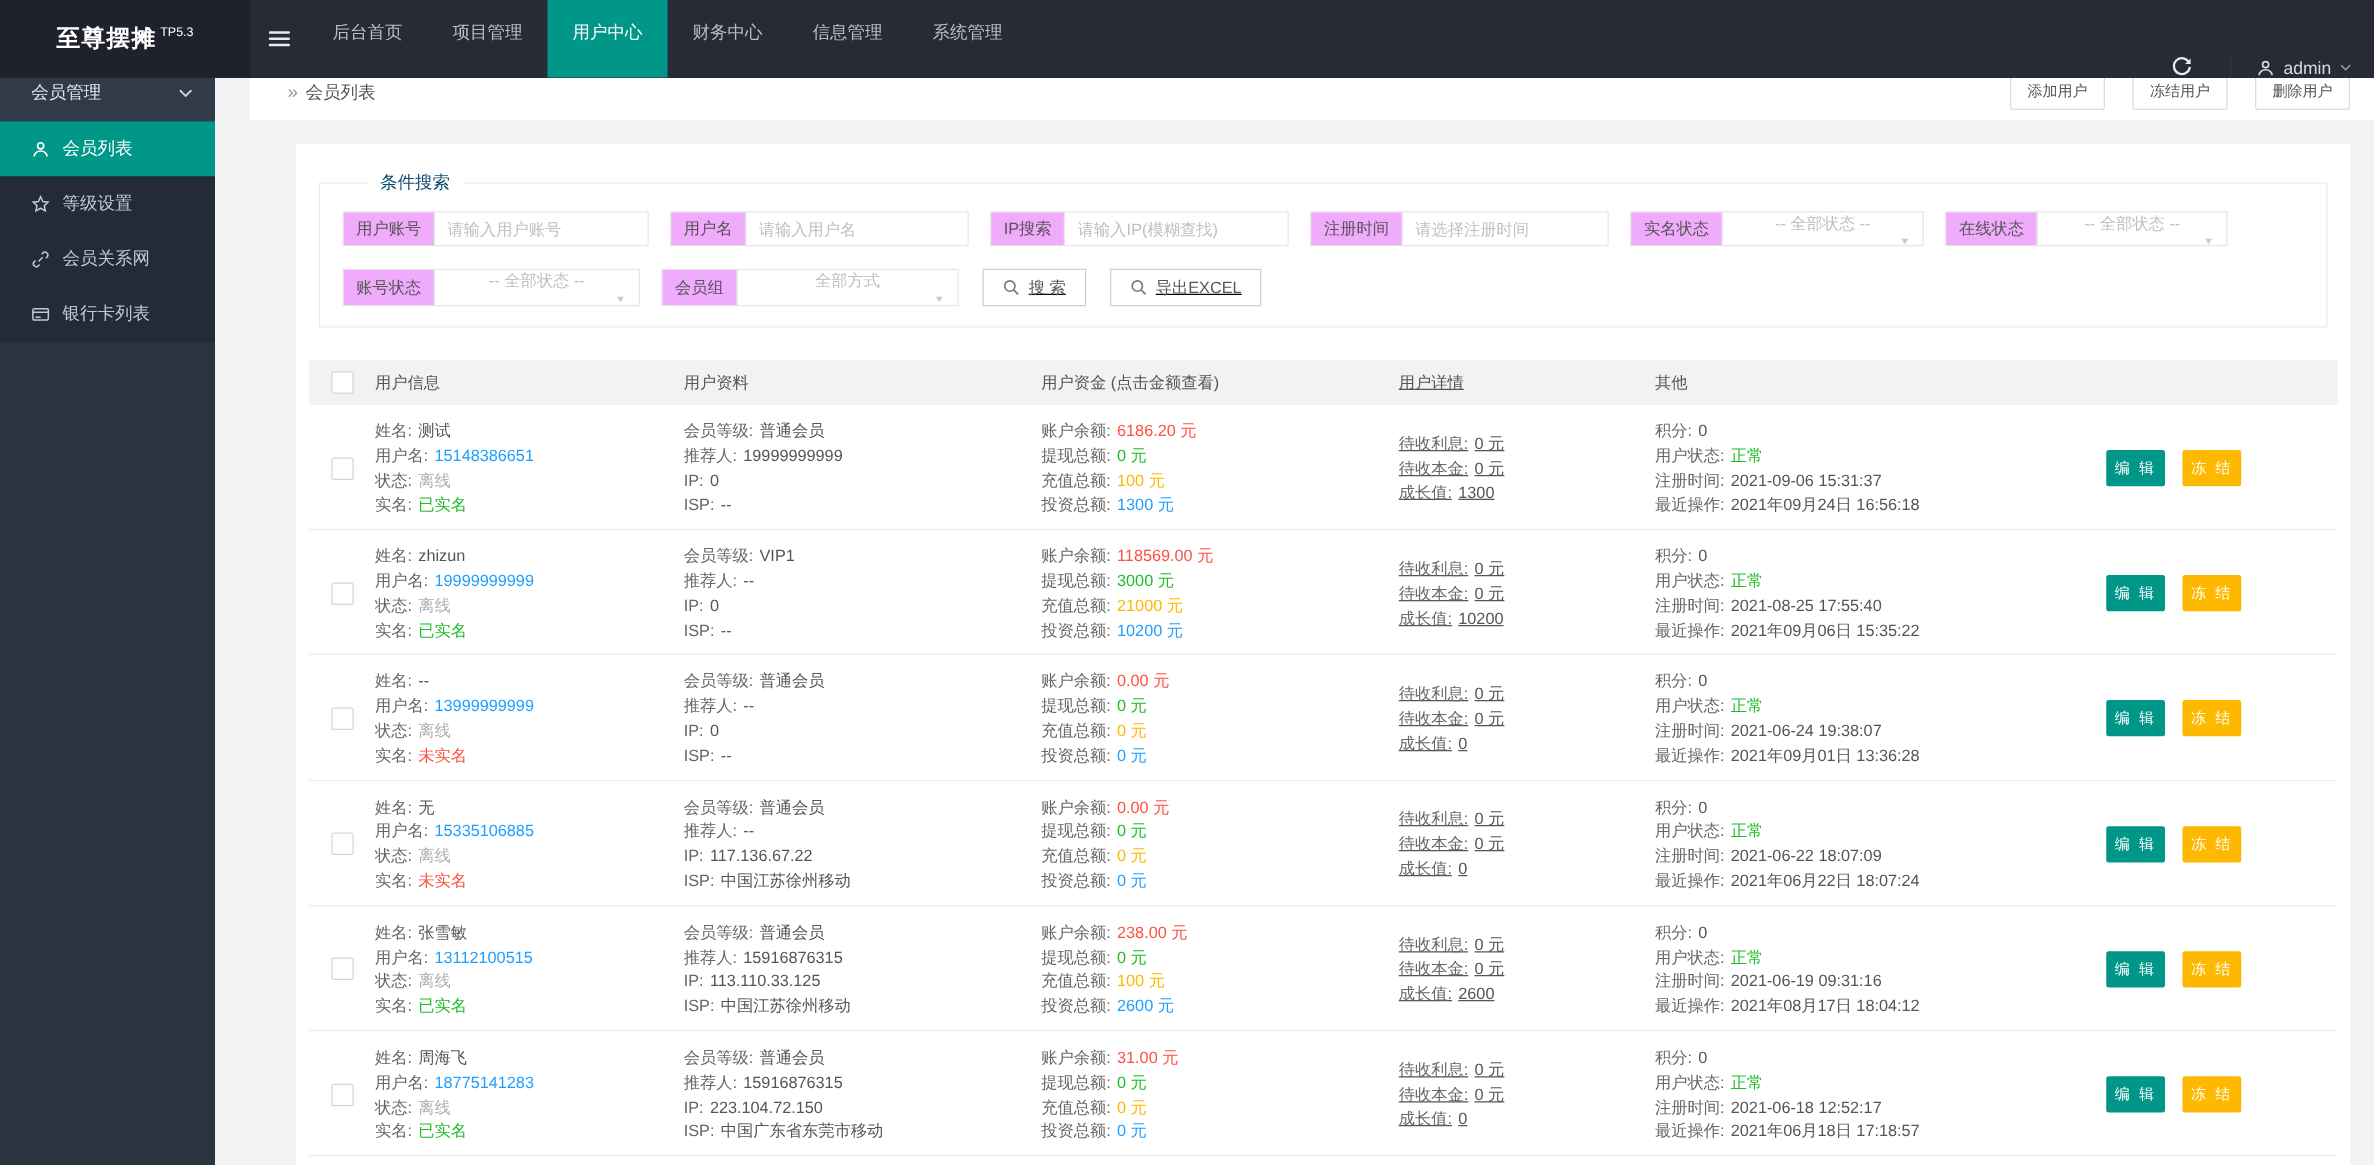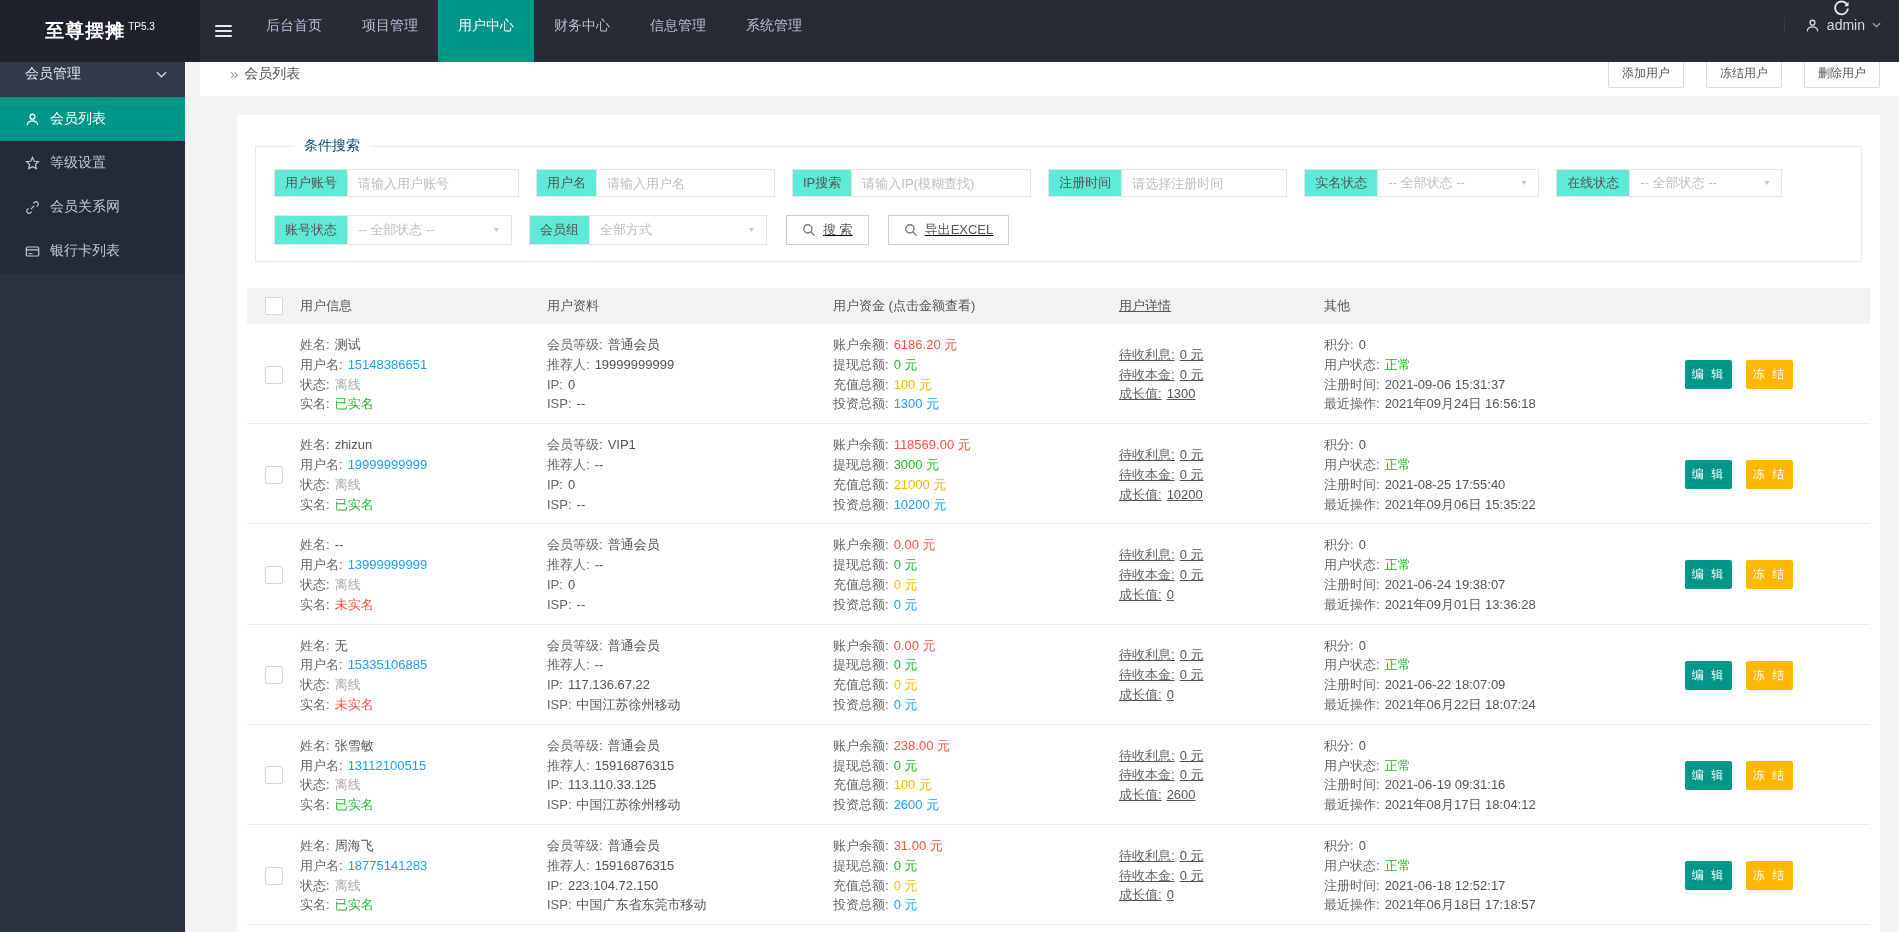--- a/index.html
+++ b/index.html
@@ -11,27 +11,27 @@
             background:#262b36; display:flex; align-items:stretch; z-index:10; }
   .logo { width:200px; background:#1f222b; color:#fff; font-size:19px; font-weight:bold;
           display:flex; align-items:center; justify-content:center; letter-spacing:1px; }
   .logo sup { font-size:10px; font-weight:normal; margin-left:3px; transform:translateY(-5px); letter-spacing:0; }
   .hamburger { width:46px; display:flex; align-items:center; justify-content:center; cursor:pointer; }
   .hamburger .bars { width:17px; }
   .hamburger .bars span { display:block; height:2px; background:#e8eaee; margin:3px 0; border-radius:1px; }
   .topnav { display:flex; }
   .topnav .nav-item { padding:0 20px; line-height:51px; font-size:14px; color:#b9bfca; cursor:pointer; }
   .topnav .nav-item.active { background:#009688; color:#fff; }
-  .top-right { margin-left:auto; display:flex; align-items:center;flex-direction:column; }
+  .top-right { margin-left:auto; display:flex; align-items:flex-end; }
   .refresh-btn { display:flex; align-items:center; padding:0 30px; cursor:pointer; }
   .admin-box { display:flex; align-items:center; gap:7px; padding:0 18px 0 20px;
                border-left:1px solid rgba(255,255,255,.07); color:#d6dae2; font-size:14px; cursor:pointer; }
 
   
-  .sidebar { position:fixed; top:51px; left:0; width:185px; height:881px; background:#2b3240; }
+  .sidebar { position:fixed; top:51px; left:0; width:172px; height:881px; background:#2b3240; }
   .side-group { height:46px; background:#323949; color:#e3e6ec; font-size:14px;
                 display:flex; align-items:center; padding:0 18px 0 25px; cursor:pointer; }
   .side-group .chev { margin-left:auto; }
   .side-sub { background:#232a38; padding:0 0 1px 0; }
   .side-item { height:44px; display:flex; align-items:center; gap:10px; padding-left:25px;
                color:#c2c8d2; font-size:14px; cursor:pointer; }
   .side-item.active { background:#009688; color:#fff; }
   .side-item svg { flex:0 0 auto; }
 
   
@@ -47,27 +47,27 @@
 
   .content { padding:18px 19px 0 37px; }
   .card { background:#fff; padding:16px 10px 0; min-height:817px; }
 
   
   fieldset.search { border:1px solid #eaeaea; margin:6px 8px 0; padding:14px 18px 16px; }
   fieldset.search legend { font-size:14px; color:#0c4a6e; padding:0 10px; margin-left:20px; }
   .f-row { display:flex; gap:17px; }
   .f-row + .f-row { margin-top:18px; }
   .fgroup { display:flex; height:28px; border:1px solid #e6e6e6; background:#fff; }
-  .fgroup .flabel { background:#5eead4; border-right:1px solid #e6e6e6; font-size:13px; color:#555;
+  .fgroup .flabel { background:#f0abfc; border-right:1px solid #e6e6e6; font-size:13px; color:#555;
                     display:flex; align-items:center; padding:0 10px; white-space:nowrap; }
   .fgroup input { border:none; outline:none; font-size:13px; color:#666; padding:0 10px;
                   font-family:inherit; background:transparent; }
   .fgroup input::placeholder { color:#c0c0c0; }
   .fselect { display:flex; align-items:center; font-size:13px; color:#bfbfbf;
-             padding:0 10px; cursor:pointer; position:relative; }
+             padding:0 10px; cursor:pointer; position:relative;flex-direction:column; }
   .fselect .arrow { margin-left:auto; font-size:9px; color:#c9c9c9; transform:scaleY(.8); }
   .w170{width:170px} .w177{width:177px} .w178{width:178px} .w164{width:164px}
   .w160{width:160px} .w151{width:151px} .w163{width:163px} .w176{width:176px}
   .r2 .fgroup { height:30px; }
   .btn-plain { height:30px; display:flex; align-items:center; gap:7px; padding:0 15px;
                background:#fff; border:1px solid #cfcfcf; font-size:13px; color:#555;
                cursor:pointer; font-family:inherit; }
   .btn-pair { display:flex; gap:19px; margin-left:2px;text-decoration:underline; }
 
   

